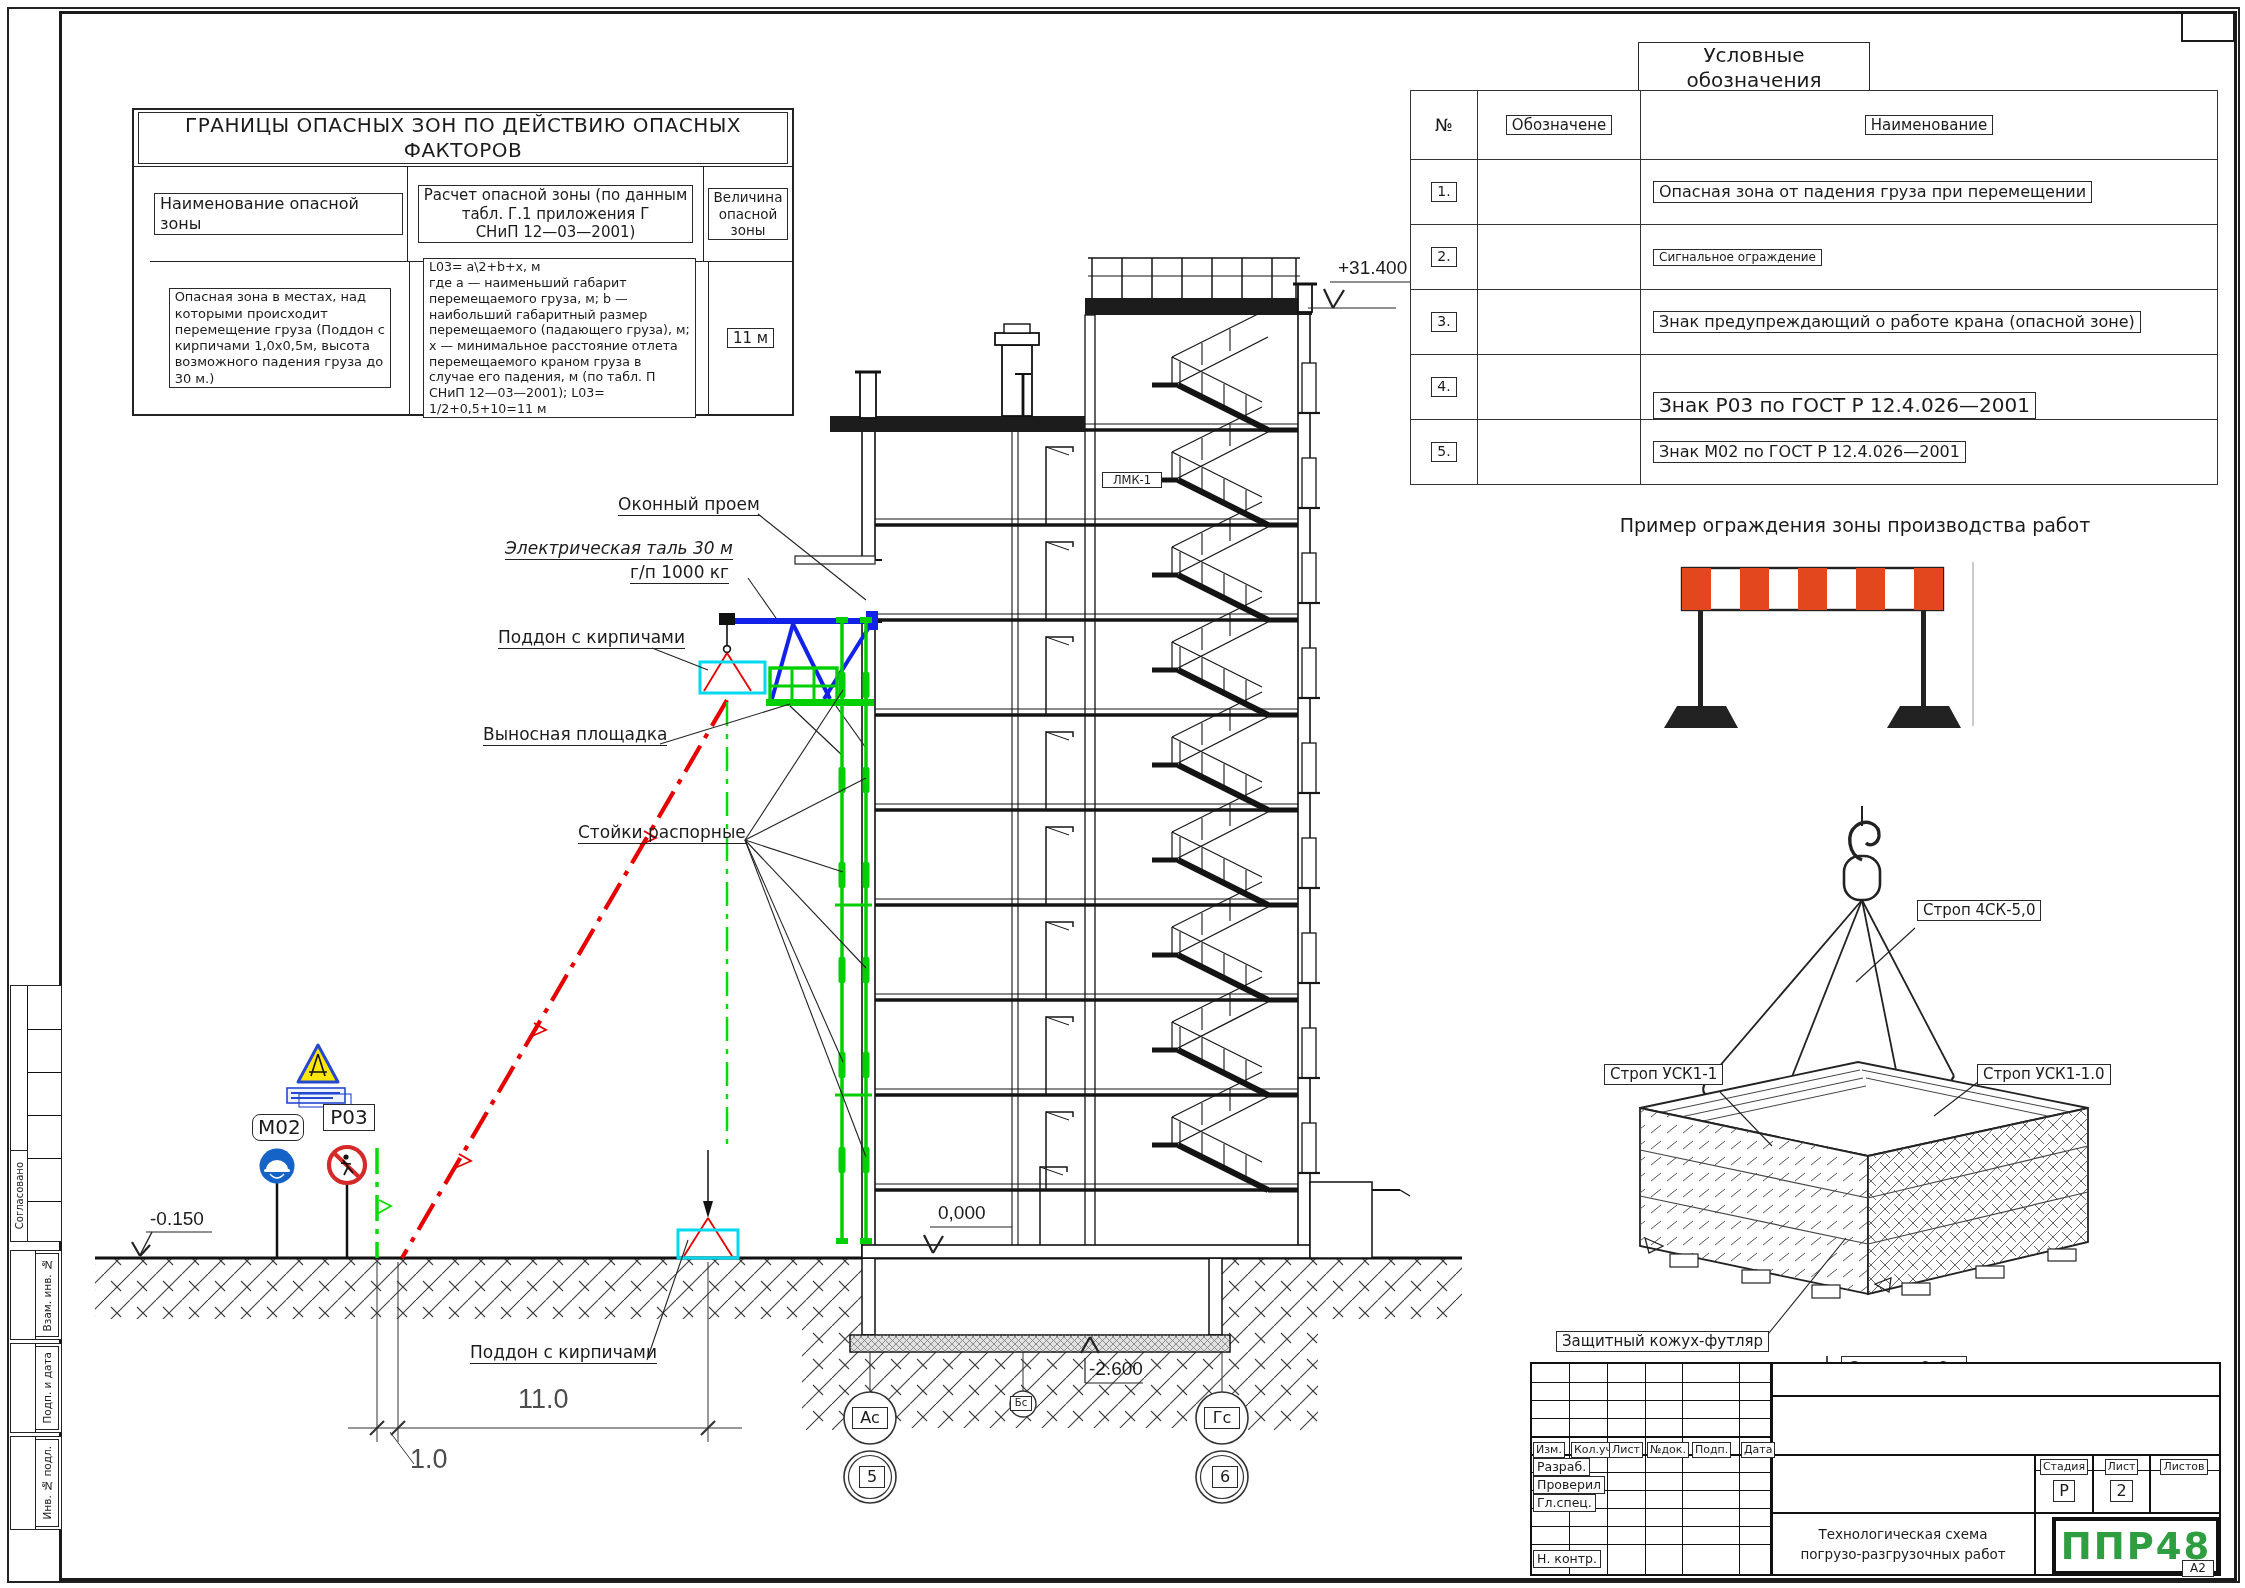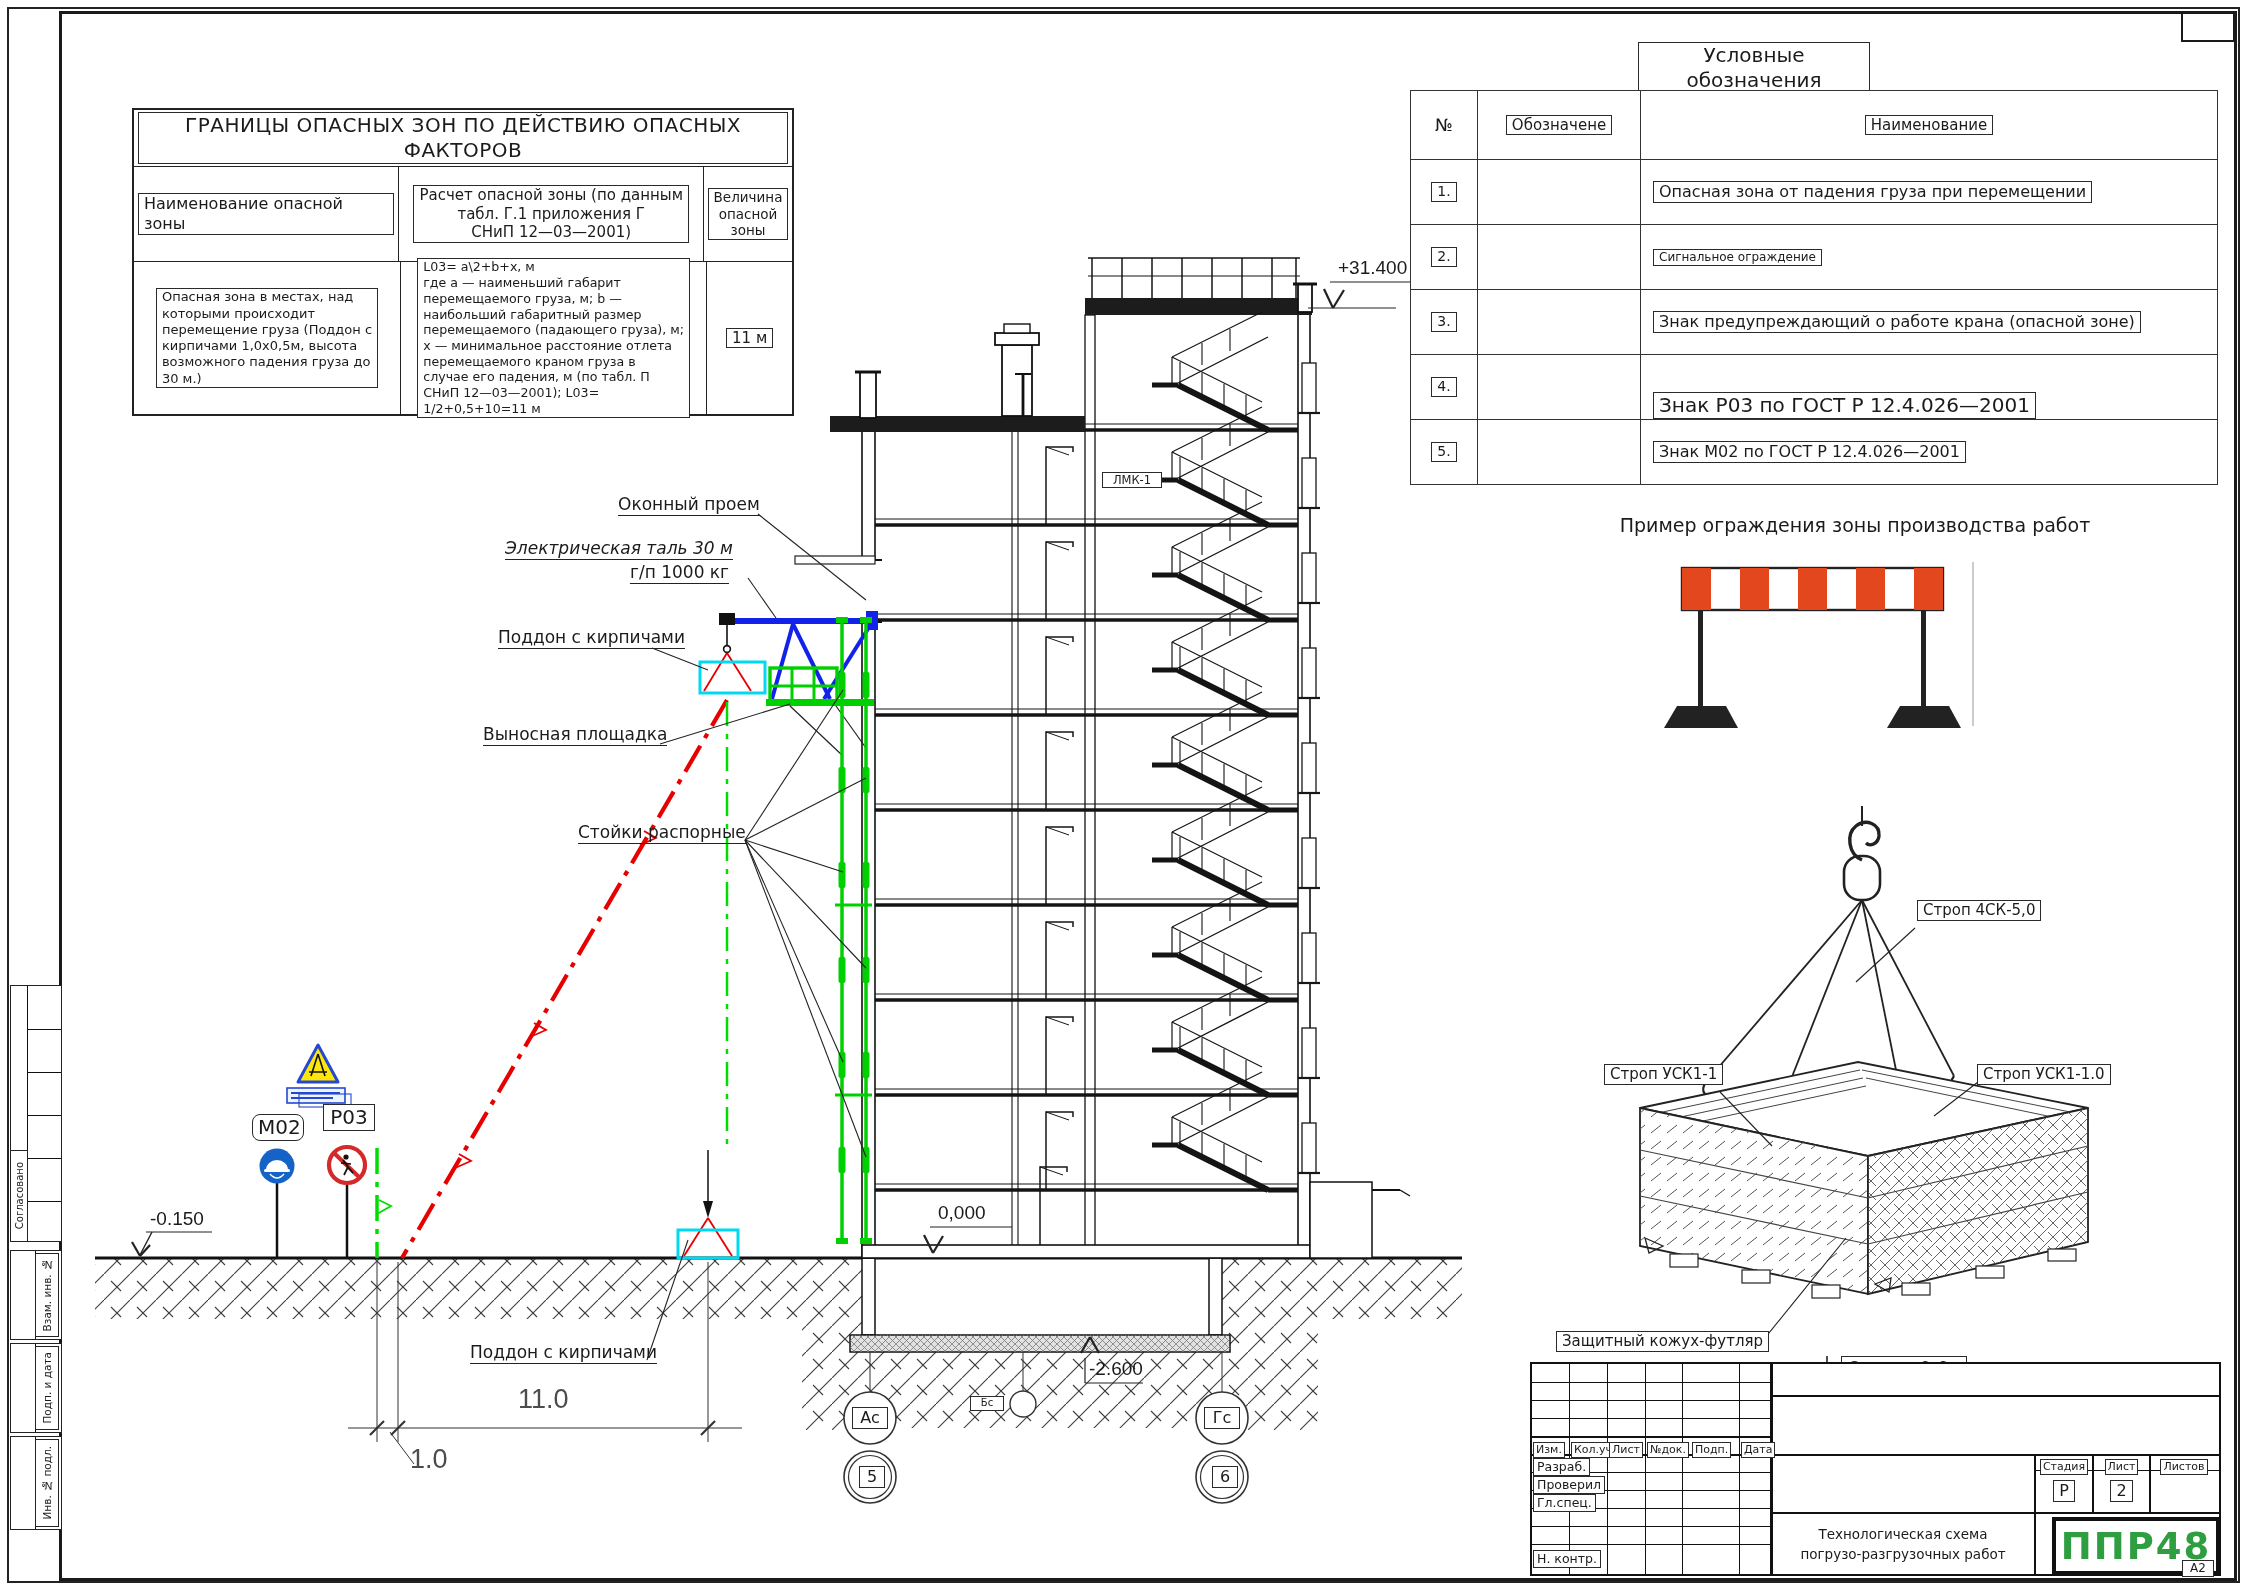--- a/index.html
+++ b/index.html
@@ -15,21 +15,21 @@
   .und{border-bottom:1.4px solid #222;padding-bottom:1px;}
   .ctr{text-align:center;}
   .dim{font-size:27px;color:#4c4c4c;font-family:"Liberation Sans",sans-serif;}
   .elev{font-size:19px;font-family:"Liberation Sans",sans-serif;}
   .vtext{writing-mode:vertical-rl;transform:rotate(180deg);}
   .pre{white-space:pre-line;}
   
   .dt{left:132px;top:108px;width:658px;border:2px solid #222;background:#fff;}
   .dt .trow{border-bottom:1.6px solid #222;padding:2px 4px;text-align:center;}
   .dt .cols{display:flex;}
-  .dt .c1{width:278px;border-right:1.6px solid #222;}
+  .dt .c1{width:278px;border-right:1.6px solid #222;margin-left:16px;}
   .dt .c2{width:319px;border-right:1.6px solid #222;}
   .dt .c3{width:88px;}
   .dt .hd{height:95px;border-bottom:1.6px solid #222;display:flex;align-items:center;justify-content:center;padding:4px;box-sizing:border-box;}
   .dt .bd{height:152px;display:flex;align-items:center;justify-content:center;padding:4px;box-sizing:border-box;}
   
   .lg{left:1410px;top:90px;width:806px;border:1.6px solid #333;background:#fff;}
   .lg .hrow,.lg .row{display:flex;border-bottom:1.4px solid #333;}
   .lg .row:last-child{border-bottom:none;}
   .lg .cn{width:66px;border-right:1.4px solid #333;display:flex;align-items:center;justify-content:center;}
   .lg .cs{width:162px;border-right:1.4px solid #333;position:relative;}
@@ -544,21 +544,21 @@
   <div class="abs box ctr" style="left:1102px;top:472px;width:48px;font-size:11.5px;">ЛМК-1</div>
 
   <div class="abs elev" style="left:1338px;top:257px;">+31.400</div>
   <div class="abs elev" style="left:938px;top:1202px;">0,000</div>
   <div class="abs elev" style="left:1089px;top:1358px;">-2.600</div>
   <div class="abs elev" style="left:150px;top:1208px;">-0.150</div>
   <div class="abs dim" style="left:518px;top:1384px;">11.0</div>
   <div class="abs dim" style="left:410px;top:1444px;">1.0</div>
 
   <div class="abs box ctr" style="left:852px;top:1407px;width:24px;font-size:16px;">Ас</div>
-  <div class="abs box ctr" style="left:970px;top:1396px;width:16px;font-size:10px;padding:0 8px;">Бс</div>
+  <div class="abs box ctr" style="left:1010px;top:1396px;width:16px;font-size:10px;padding:0 2px;">Бс</div>
   <div class="abs box ctr" style="left:1204px;top:1407px;width:24px;font-size:16px;">Гс</div>
   <div class="abs box ctr" style="left:859px;top:1466px;width:14px;font-size:16px;">5</div>
   <div class="abs box ctr" style="left:1212px;top:1466px;width:14px;font-size:16px;">6</div>
 
   <div class="abs tb">
 
     <div class="tline" style="left:37px;top:0;width:1.4px;height:210px;"></div>
     <div class="tline" style="left:75px;top:0;width:1.4px;height:210px;"></div>
     <div class="tline" style="left:113px;top:0;width:1.4px;height:210px;"></div>
     <div class="tline" style="left:150px;top:0;width:1.4px;height:210px;"></div>

